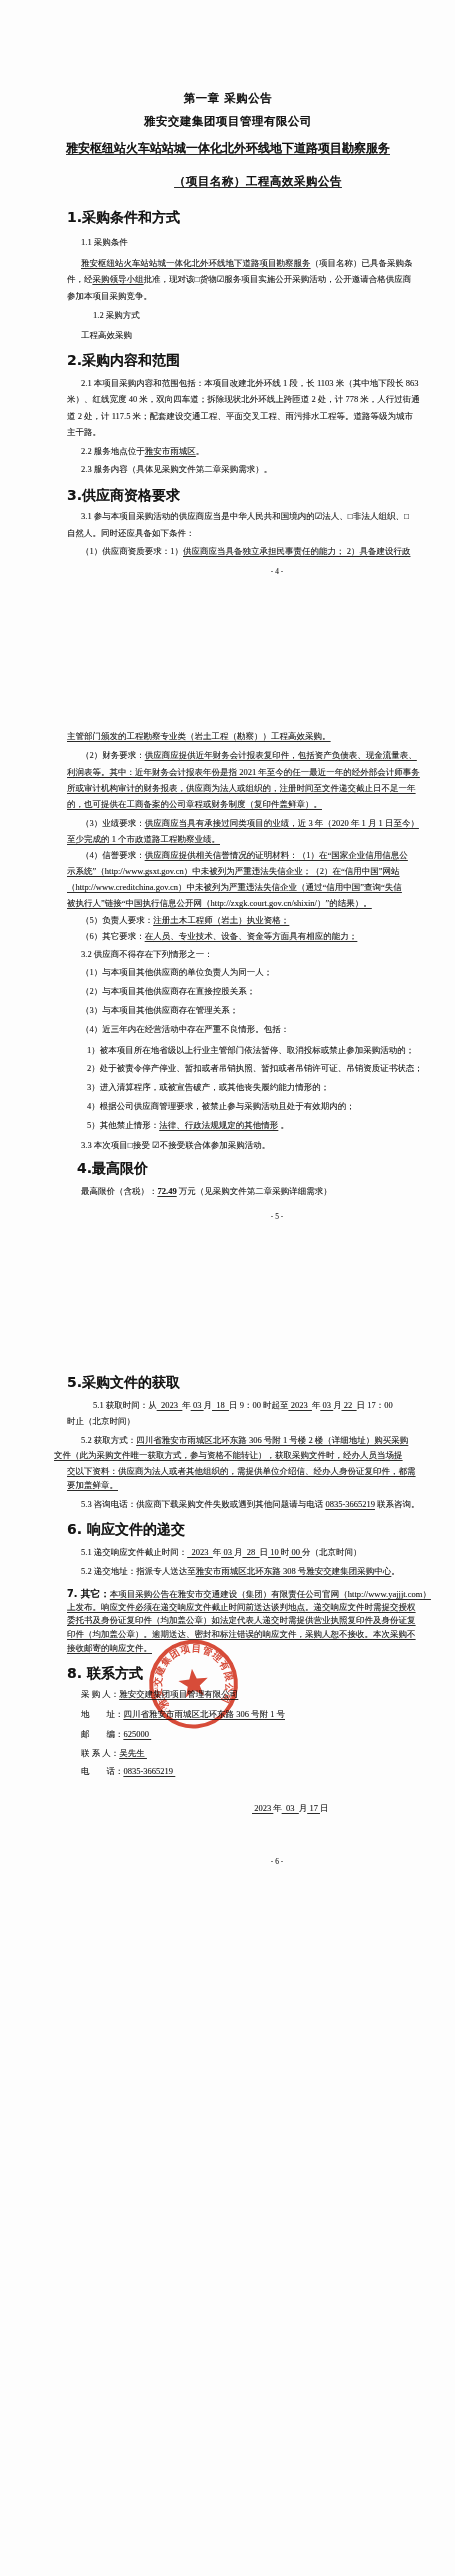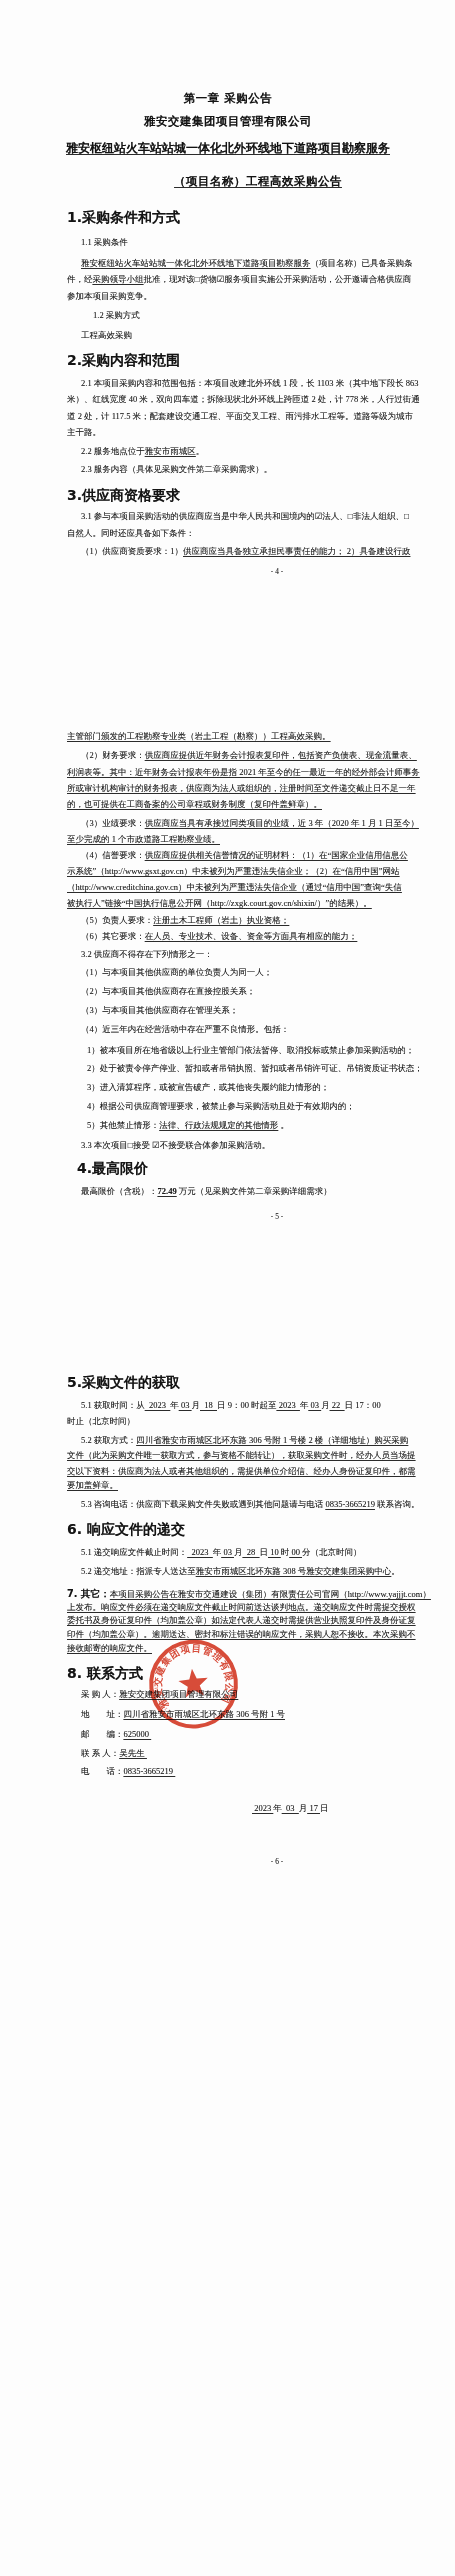--- a/index.html
+++ b/index.html
@@ -88,24 +88,24 @@
       <div class="line body" style="top: 1024px; left: 81px;"><span>（4）近三年内在经营活动中存在严重不良情形。包括：</span></div>
       <div class="line body" style="top: 1045px; left: 87px;"><span>1）被本项目所在地省级以上行业主管部门依法暂停、取消投标或禁止参加采购活动的；</span></div>
       <div class="line body" style="top: 1063px; left: 87px;"><span>2）处于被责令停产停业、暂扣或者吊销执照、暂扣或者吊销许可证、吊销资质证书状态；</span></div>
       <div class="line body" style="top: 1082px; left: 87px;"><span>3）进入清算程序，或被宣告破产，或其他丧失履约能力情形的；</span></div>
       <div class="line body" style="top: 1101px; left: 87px;"><span>4）根据公司供应商管理要求，被禁止参与采购活动且处于有效期内的；</span></div>
       <div class="line body" style="top: 1120px; left: 87px;"><span>5）其他禁止情形：</span><span class="u">法律、行政法规规定的其他情形</span><span> 。</span></div>
       <div class="line body" style="top: 1140px; left: 81px;"><span>3.3 本次项目□接受 ☑不接受联合体参加采购活动。</span></div>
       <div class="line h1" style="top: 1160px; left: 77px;"><span>4.最高限价</span></div>
       <div class="line body" style="top: 1186px; left: 81px;"><span>最高限价（含税）：</span><span class="u b">72.49</span><span> 万元（见采购文件第二章采购详细需求）</span></div>
       <div class="line h1" style="top: 1374px; left: 67px;"><span>5.采购文件的获取</span></div>
-      <div class="line body" style="top: 1400px; left: 81px;"><span>5.1 获取时间：从</span><span class="u">  2023  </span><span>年</span><span class="u"> 03 </span><span>月</span><span class="u">  18  </span><span>日 9：00 时起至</span><span class="u"> 2023  </span><span>年</span><span class="u"> 03 </span><span>月</span><span class="u"> 22  </span><span>日 17：00</span></div>
+      <div class="line body" style="top: 1400px; left: 93px;"><span>5.1 获取时间：从</span><span class="u">  2023  </span><span>年</span><span class="u"> 03 </span><span>月</span><span class="u">  18  </span><span>日 9：00 时起至</span><span class="u"> 2023  </span><span>年</span><span class="u"> 03 </span><span>月</span><span class="u"> 22  </span><span>日 17：00</span></div>
       <div class="line body" style="top: 1416px; left: 67px;"><span>时止（北京时间）</span></div>
       <div class="line body" style="top: 1435px; left: 81px;"><span>5.2 获取方式：</span><span class="u">四川省雅安市雨城区北环东路 306 号附 1 号楼 2 楼（详细地址）购买采购</span></div>
-      <div class="line body" style="top: 1450px; left: 67px; text-align: right;"><span class="u">文件（此为采购文件唯一获取方式，参与资格不能转让），获取采购文件时，经办人员当场提</span></div>
+      <div class="line body" style="top: 1450px; left: 54px; text-align: right;"><span class="u">文件（此为采购文件唯一获取方式，参与资格不能转让），获取采购文件时，经办人员当场提</span></div>
       <div class="line body" style="top: 1466px; left: 67px;"><span class="u">交以下资料：供应商为法人或者其他组织的，需提供单位介绍信、经办人身份证复印件，都需</span></div>
       <div class="line body" style="top: 1480px; left: 67px;"><span class="u">要加盖鲜章。</span></div>
       <div class="line body" style="top: 1499px; left: 81px; text-align: right;"><span>5.3 咨询电话：供应商下载采购文件失败或遇到其他问题请与电话 </span><span class="u">0835-3665219</span><span> 联系咨询。</span></div>
       <div class="line h1" style="top: 1521px; left: 67px;"><span>6. 响应文件的递交</span></div>
       <div class="line body" style="top: 1547px; left: 81px;"><span>5.1 递交响应文件截止时间：</span><span class="u">  2023  </span><span>年</span><span class="u"> 03 </span><span>月</span><span class="u">  28  </span><span>日</span><span class="u"> 10 </span><span>时</span><span class="u"> 00 </span><span>分（北京时间）</span></div>
       <div class="line body" style="top: 1566px; left: 81px;"><span>5.2 递交地址：指派专人送达至</span><span class="u">雅安市雨城区北环东路 308 号雅安交建集团采购中心</span><span>。</span></div>
       <div class="line body" style="top: 1588px; left: 67px;"><span class="bh">7. 其它：</span><span class="u">本项目采购公告在雅安市交通建设（集团）有限责任公司官网（http://www.yajjjt.com）</span></div>
       <div class="line body" style="top: 1602px; left: 67px;"><span class="u">上发布。响应文件必须在递交响应文件截止时间前送达谈判地点。递交响应文件时需提交授权</span></div>
       <div class="line body" style="top: 1615px; left: 67px;"><span class="u">委托书及身份证复印件（均加盖公章）如法定代表人递交时需提供营业执照复印件及身份证复</span></div>
       <div class="line body" style="top: 1629px; left: 67px;"><span class="u">印件（均加盖公章）。逾期送达、密封和标注错误的响应文件，采购人恕不接收。本次采购不</span></div>

